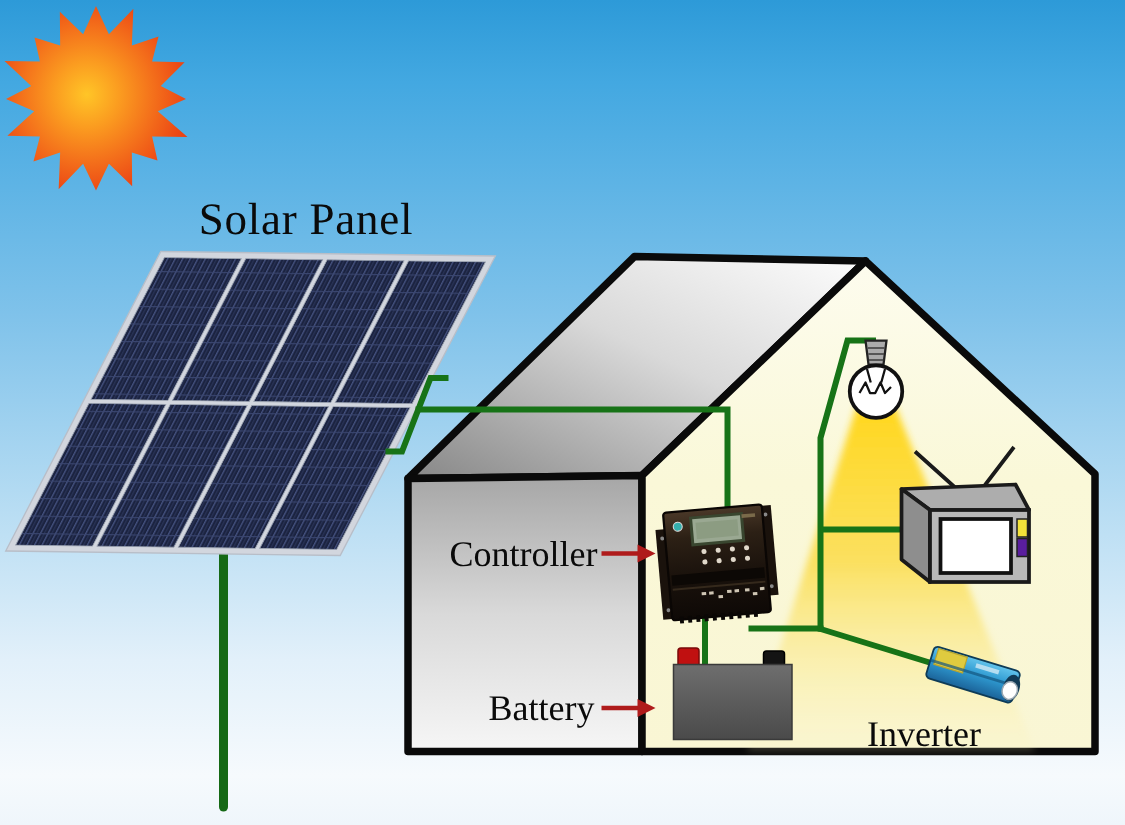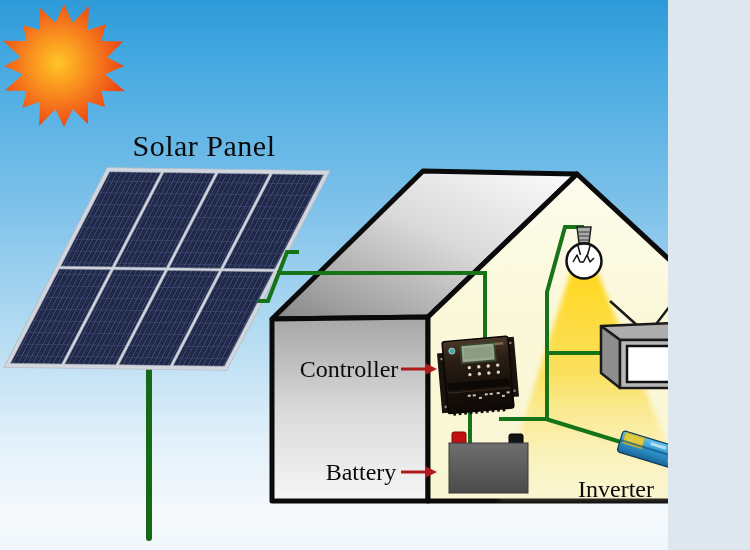--- a/index.html
+++ b/index.html
@@ -1,17 +1,17 @@
 <!DOCTYPE html>
 <html><head>
 <meta charset="utf-8">
 <style>
   html,body{margin:0;padding:0;background:#dfe7ee;}
   .stage{
-    position:relative;width:668px;height:550px;overflow:hidden;
+    position:relative;width:750px;height:550px;overflow:hidden;
     background:linear-gradient(180deg,#2D9AD8 0%,#43A8E1 10%,#7FC2EA 38%,#B8DDF3 62%,#E2F0FA 80%,#F6FAFD 94%,#EFF6FB 100%);
     font-family:"Liberation Serif","DejaVu Serif",serif;
   }
   svg{display:block}
   .lbl{font-family:"Liberation Serif","DejaVu Serif",serif;fill:#0a0a0a}
   .title{font-size:30px;letter-spacing:.5px}
   .tag{font-size:24px}
   .wire{stroke:#177317;stroke-width:4;fill:none;stroke-linecap:butt;stroke-linejoin:miter}
   .outline{stroke:#0a0a0a;stroke-width:5;stroke-linejoin:round}
 </style>

